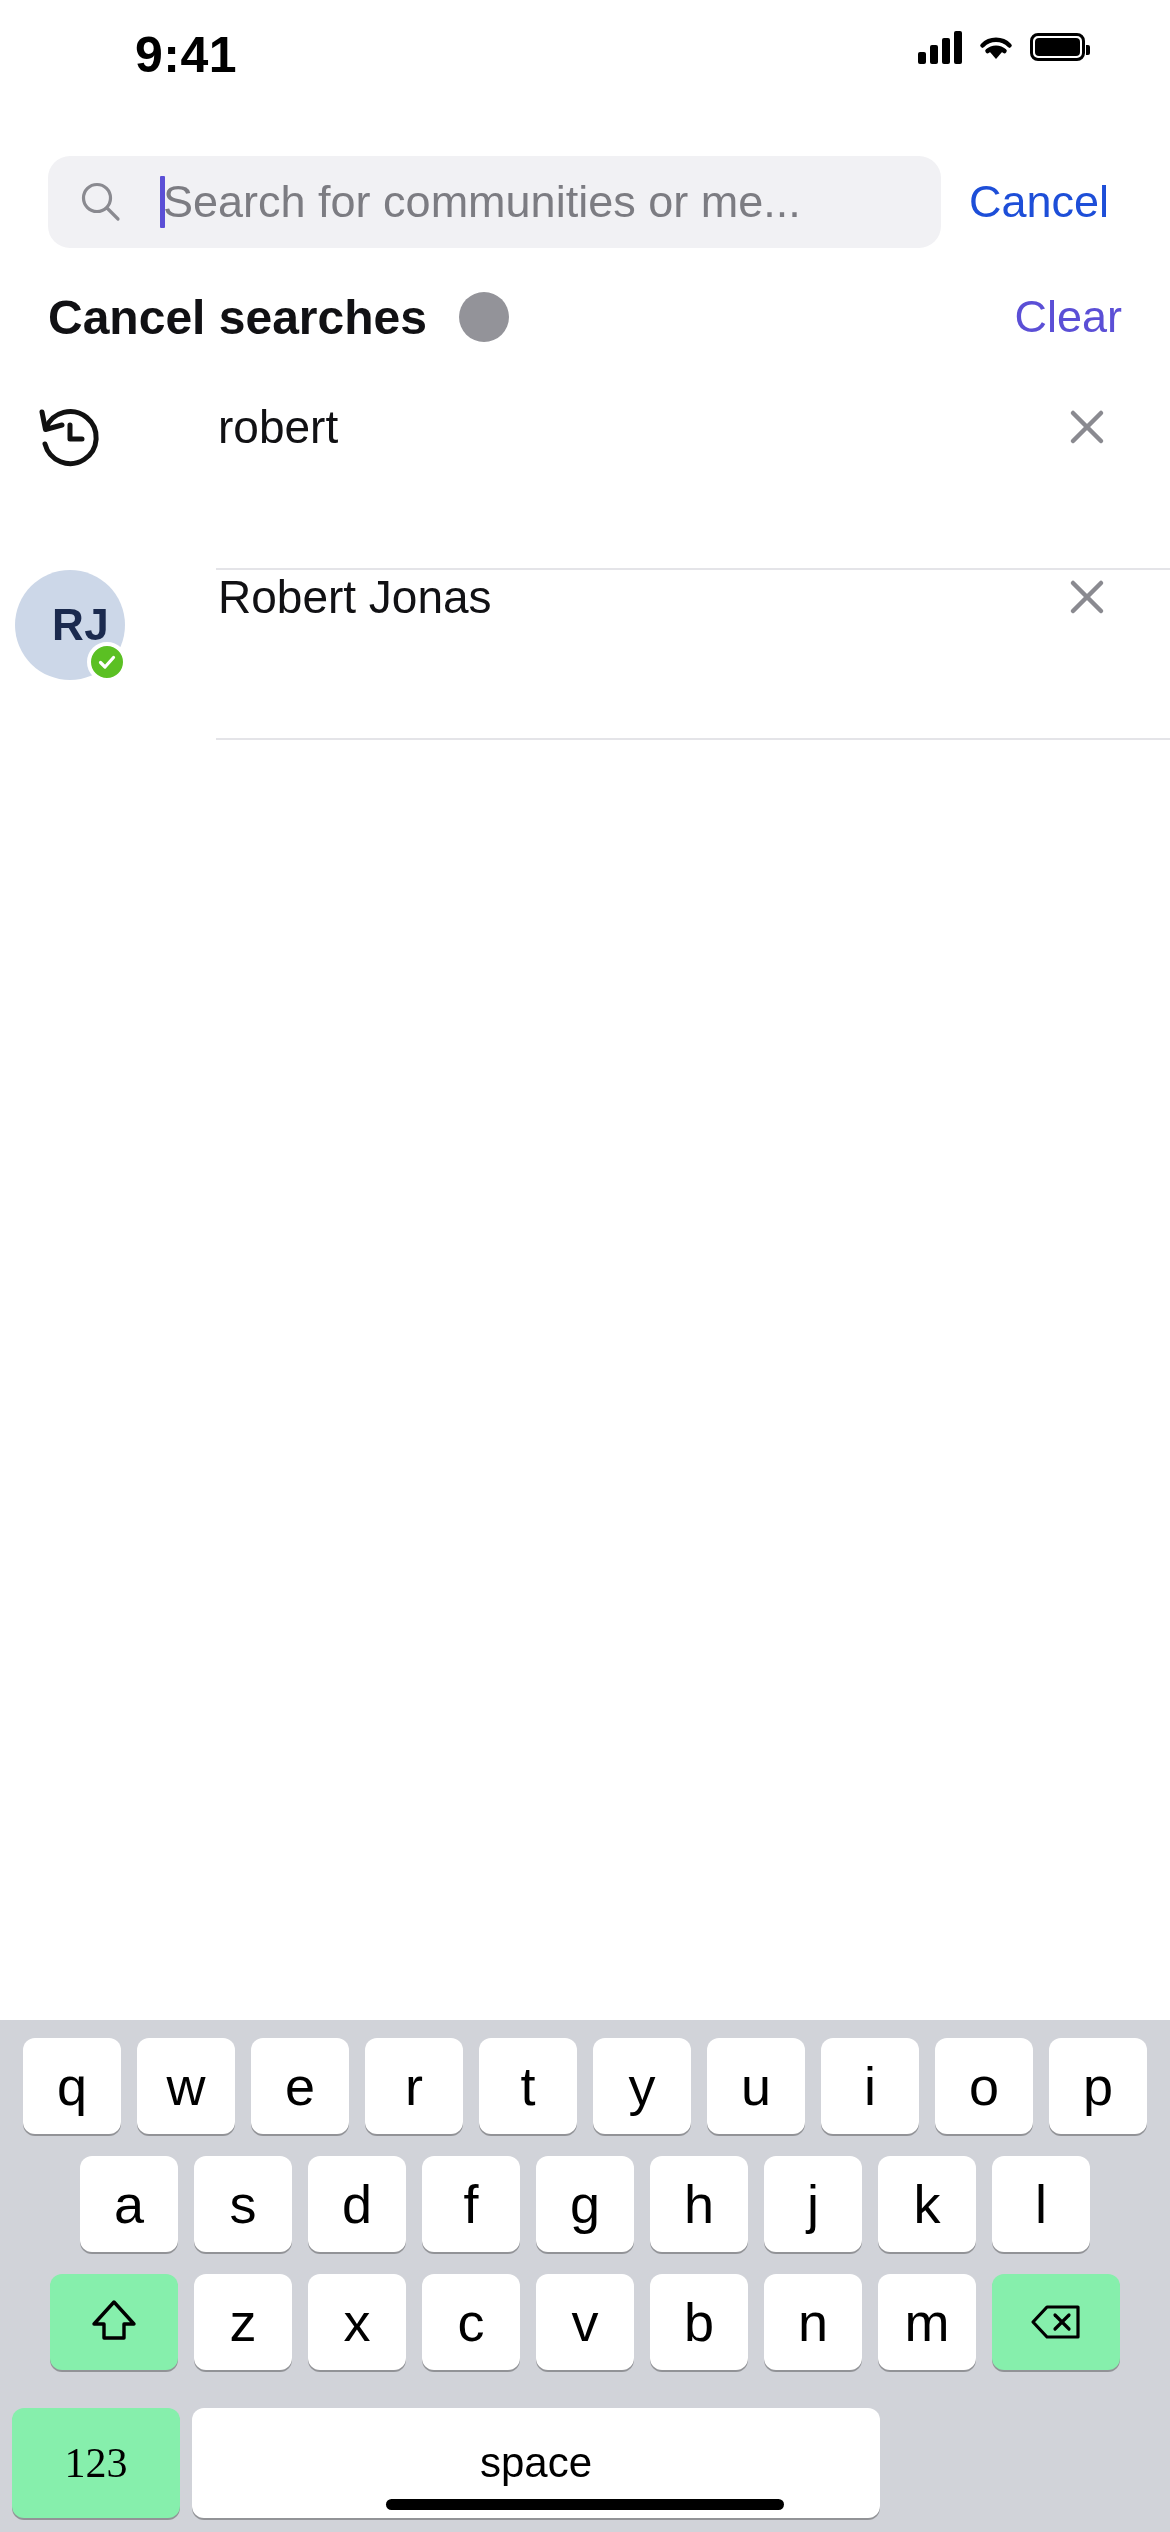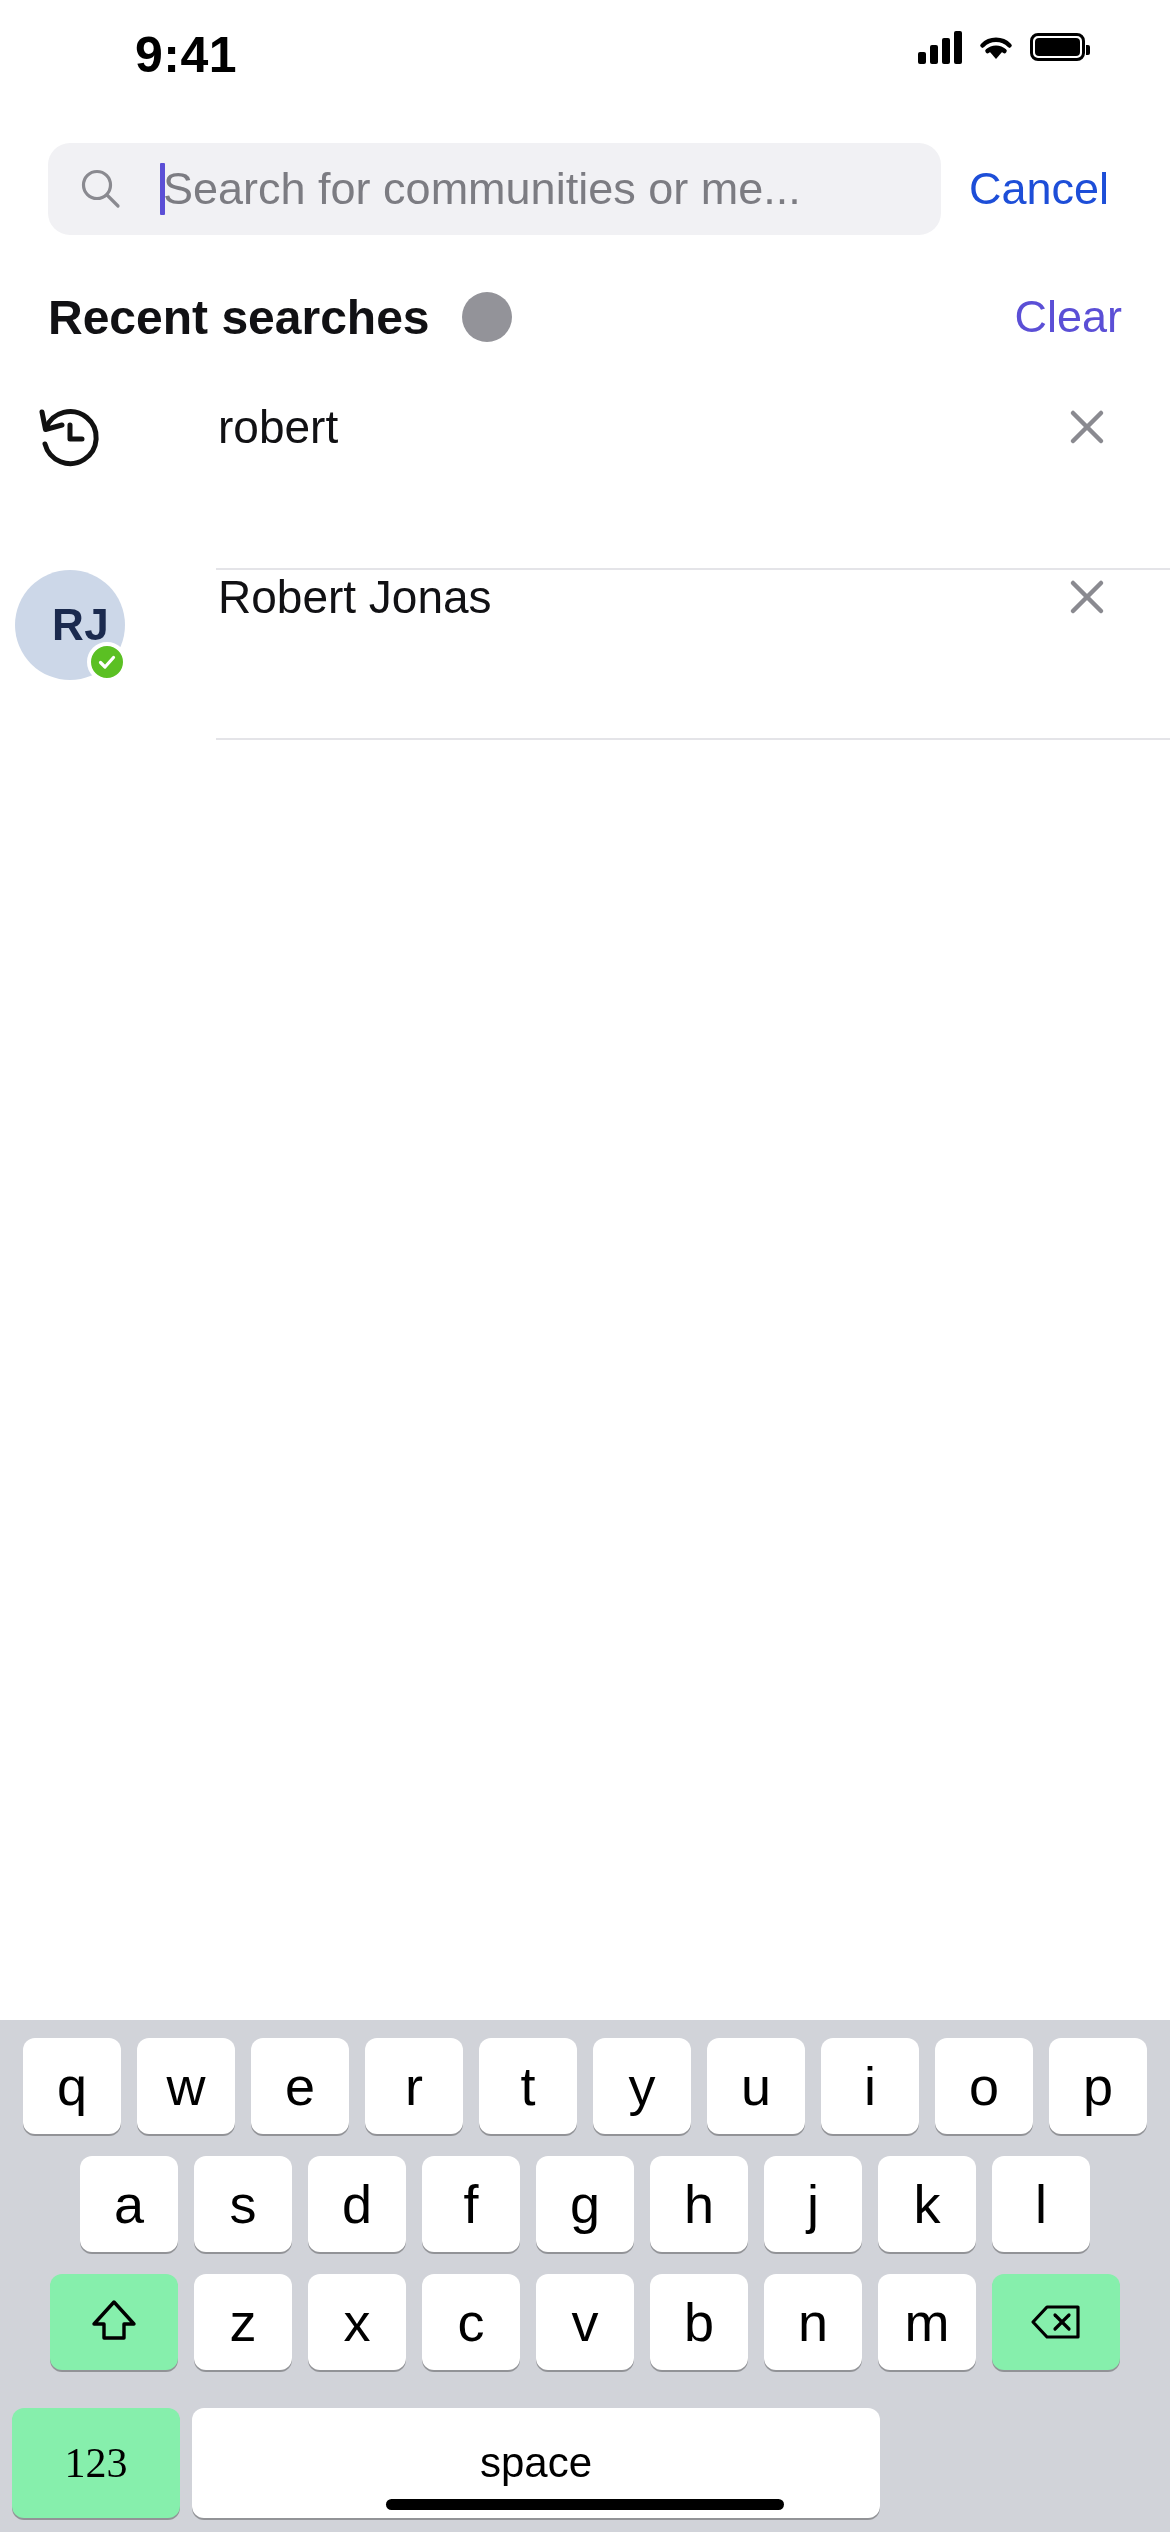--- a/index.html
+++ b/index.html
@@ -37,21 +37,21 @@
     display:flex; align-items:center; padding:2px;
   }
   .battery::after{
     content:""; position:absolute; right:-8px; top:9px;
     width:4px; height:10px; background:#000; border-radius:0 2px 2px 0;
   }
   .battery-fill{ background:#000; height:100%; width:100%; border-radius:4px; }
 
   
   .searchrow{
-    position:absolute; top:143px; left:0; width:1170px; height:92px;
+    position:absolute; top:156px; left:0; width:1170px; height:92px;
     display:flex; align-items:center;
   }
   .searchfield{
     margin-left:48px;
     width:893px; height:92px;
     background:#f1f1f4; border-radius:22px;
     display:flex; align-items:center;
   }
   .search-icon{ margin-left:30px; width:46px; height:46px; flex:0 0 auto; }
   .caret{
@@ -199,21 +199,21 @@
           <line x1="29" y1="29" x2="40" y2="40" stroke="#8a8a90" stroke-width="3.2" stroke-linecap="round"></line>
         </svg>
       </span>
       <span class="caret"></span>
       <span class="placeholder">Search for communities or me...</span>
     </div>
     <div class="cancel-btn">Cancel</div>
   </div>
 
   <div class="recent-header">
-    <span class="recent-title">Recent searches</span>
+    <span class="recent-title">Cancel searches</span>
     <span class="recent-dot"></span>
     <span class="clear-btn">Clear</span>
   </div>
 
   <div class="list">
 
     <div class="list-item">
       <div class="li-lead">
         <span class="history-icon">
           <svg viewBox="0 0 74 74" xmlns="http://www.w3.org/2000/svg">

